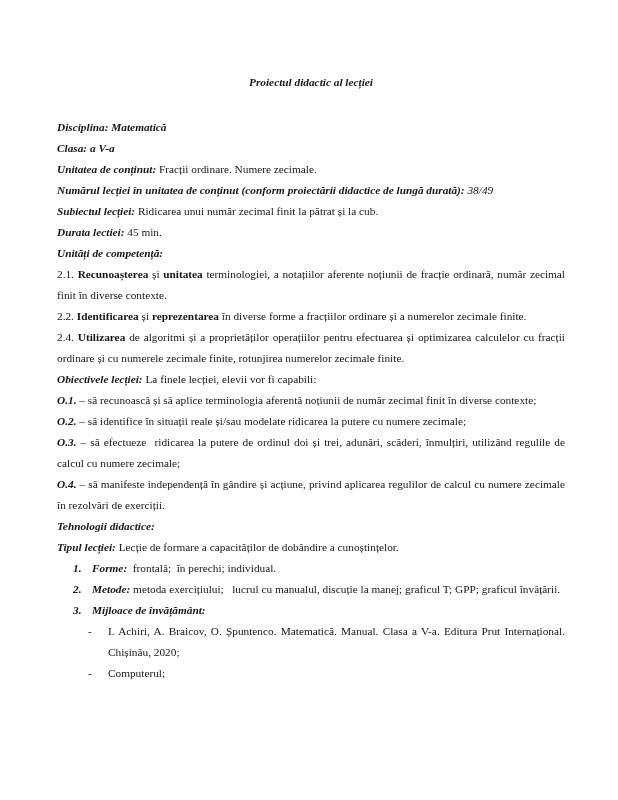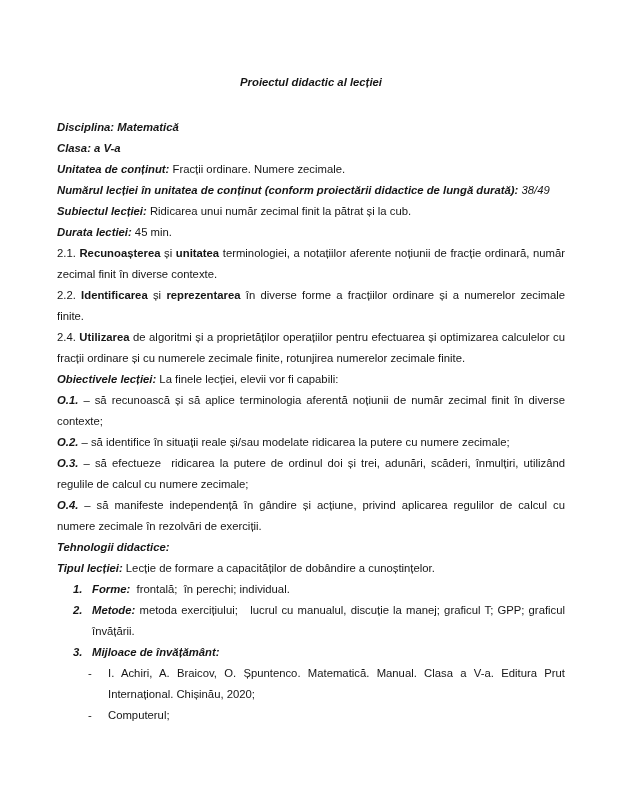--- a/index.html
+++ b/index.html
@@ -7,21 +7,21 @@
     padding: 0;
     background: #ffffff;
   }
   .page {
     position: relative;
     width: 618px;
     height: 800px;
     margin: 0 auto;
     background: #ffffff;
     overflow: hidden;
-    font-family: Liberation Sans, sans-serif;
+    font-family: Liberation Serif, serif;
     color: #161616;
     font-size: 11.3px;
     box-sizing: border-box;
     padding: 72px 53px 12px 57px;
   }
   .title {
     text-align: center;
     font-weight: bold;
     font-style: italic;
     line-height: 21px;
@@ -54,20 +54,21 @@
 
 <div class="page">
   <div class="title">Proiectul didactic al lecției</div>
   <div class="doc-body">
       <div class="para"><span class="run-bi">Disciplina: Matematică</span></div>
       <div class="para"><span class="run-bi">Clasa: a V-a</span></div>
       <div class="para"><span class="run-bi">Unitatea de conținut:</span><span class="run-r"> Fracții ordinare. Numere zecimale.</span></div>
       <div class="para"><span class="run-bi">Numărul lecției în unitatea de conținut (conform proiectării didactice de lungă durată):</span><span class="run-i"> 38/49</span></div>
       <div class="para"><span class="run-bi">Subiectul lecției:</span><span class="run-r"> Ridicarea unui număr zecimal finit la pătrat și la cub.</span></div>
       <div class="para"><span class="run-bi">Durata lectiei:</span><span class="run-r"> 45 min.</span></div>
+      <div class="para"><span class="run-bi">Unități de competență:</span></div>
       <div class="para"><span class="run-r">2.1. </span><span class="run-b">Recunoașterea</span><span class="run-r"> și </span><span class="run-b">unitatea</span><span class="run-r"> terminologiei, a notațiilor aferente noțiunii de fracție ordinară, număr zecimal finit în diverse contexte.</span></div>
       <div class="para"><span class="run-r">2.2. </span><span class="run-b">Identificarea</span><span class="run-r"> și </span><span class="run-b">reprezentarea</span><span class="run-r"> în diverse forme a fracțiilor ordinare și a numerelor zecimale finite.</span></div>
       <div class="para"><span class="run-r">2.4. </span><span class="run-b">Utilizarea</span><span class="run-r"> de algoritmi și a proprietăților operațiilor pentru efectuarea și optimizarea calculelor cu fracții ordinare și cu numerele zecimale finite, rotunjirea numerelor zecimale finite.</span></div>
       <div class="para"><span class="run-bi">Obiectivele lecției:</span><span class="run-r"> La finele lecției, elevii vor fi capabili:</span></div>
       <div class="para"><span class="run-bi">O.1.</span><span class="run-r"> – să recunoască și să aplice terminologia aferentă noțiunii de număr zecimal finit în diverse contexte;</span></div>
       <div class="para"><span class="run-bi">O.2.</span><span class="run-r"> – să identifice în situații reale și/sau modelate ridicarea la putere cu numere zecimale;</span></div>
       <div class="para"><span class="run-bi">O.3.</span><span class="run-r"> – să efectueze&nbsp; ridicarea la putere de ordinul doi și trei, adunări, scăderi, înmulțiri, utilizând regulile de calcul cu numere zecimale;</span></div>
       <div class="para"><span class="run-bi">O.4.</span><span class="run-r"> – să manifeste independență în gândire și acțiune, privind aplicarea regulilor de calcul cu numere zecimale în rezolvări de exerciții.</span></div>
       <div class="para"><span class="run-bi">Tehnologii didactice:</span></div>
       <div class="para"><span class="run-bi">Tipul lecției:</span><span class="run-r"> Lecție de formare a capacităților de dobândire a cunoștințelor.</span></div>

